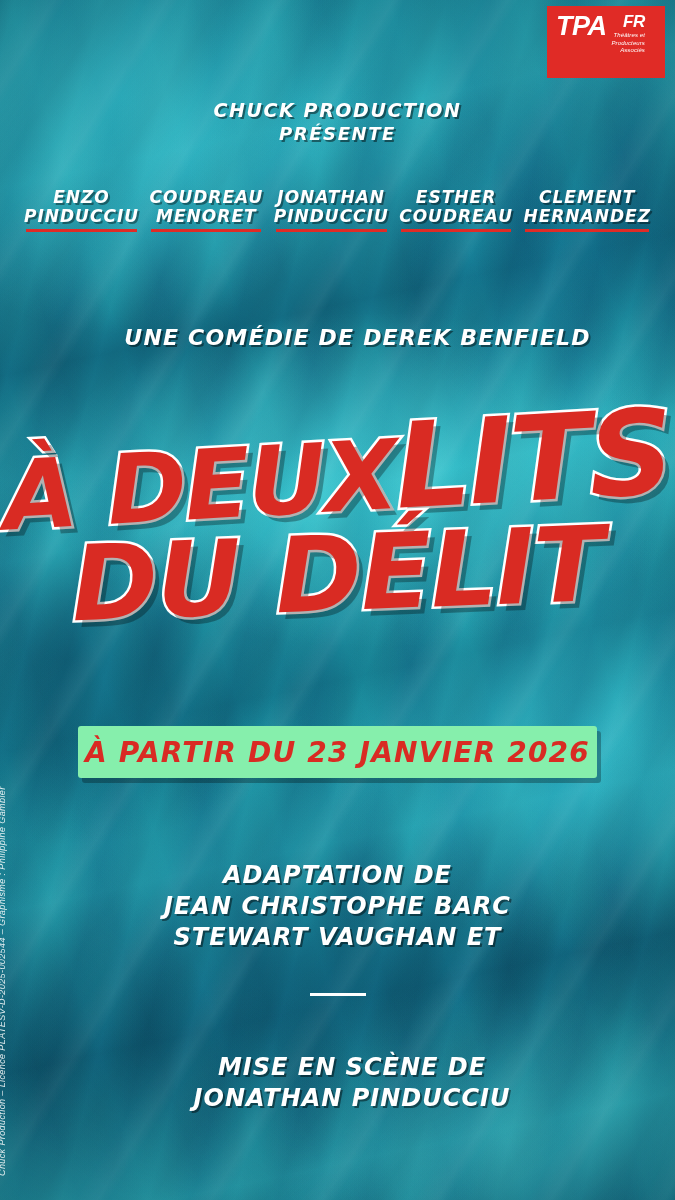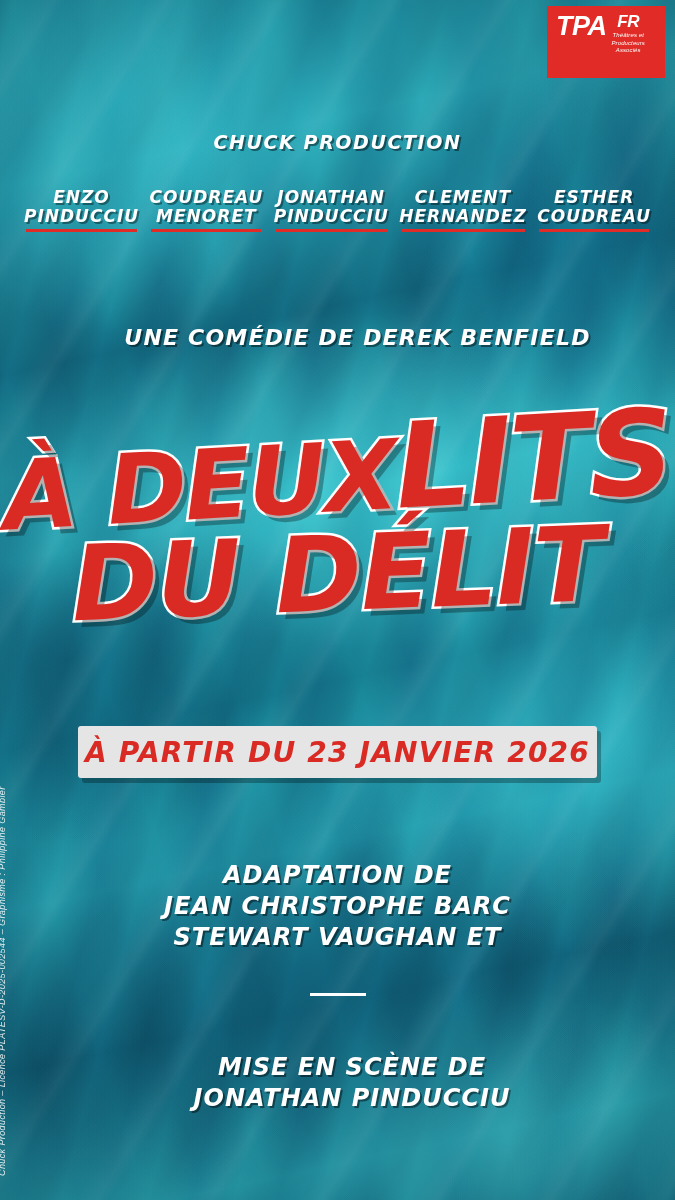--- a/index.html
+++ b/index.html
@@ -89,21 +89,21 @@
     gap: 5px;
   }
   .logo-tpa {
     color: #ffffff;
     font-weight: 800;
     font-size: 27px;
     line-height: 26px;
     letter-spacing: -0.5px;
     font-family: "Liberation Sans", sans-serif;
   }
-  .logo-right { text-align: center; padding-top: 1px; }
+  .logo-right { text-align: right; padding-top: 1px; }
   .logo-fr {
     color: #ffffff;
     font-weight: 800;
     font-size: 17px;
     line-height: 15px;
     letter-spacing: -0.3px;
     font-family: "Liberation Sans", sans-serif;
   }
   .logo-sub {
     color: #ffffff;
@@ -136,21 +136,20 @@
   .producer {
     position: absolute;
     top: 98px;
     left: 0; right: 0;
     color: #ffffff;
     font-weight: 700;
     font-size: 19px;
     letter-spacing: 1.6px;
     line-height: 24px;
     font-family: "DejaVu Sans", sans-serif;
-    margin-top: 32px;
   }
   .producer .l2 { font-size: 18px; letter-spacing: 1.6px; }
 
   
   .cast {
     position: absolute;
     top: 188px;
     left: 24px; right: 24px;
     display: flex;
     justify-content: space-between;
@@ -219,21 +218,21 @@
     margin-top: -6px;
   }
 
   
   .date-banner {
     position: absolute;
     top: 726px;
     left: 78px;
     right: 78px;
     height: 52px;
-    background: #e5e5e5;
+    background: #86efac;
     border-radius: 3px;
     box-shadow: 4px 5px 0 rgba(0,0,0,0.28);
     display: flex;
     align-items: center;
     justify-content: center;
   }
   .date-text {
     color: #d92b23;
     font-weight: 800;
     font-size: 28px;
@@ -293,42 +292,43 @@
         <div class="logo-sub">
           <span>Théâtres  et</span>
           <span>Producteurs</span>
           <span>Associés</span>
         </div>
       </div>
     </div>
 
     <div class="producer shadowtext">
       <div class="l1">CHUCK PRODUCTION</div>
+      <div class="l2">PRÉSENTE</div>
     </div>
 
     <div class="cast">
       <div class="cast-item">
         <span class="first">ENZO</span>
         <span class="last">PINDUCCIU</span>
       </div>
       <div class="cast-item">
         <span class="first">COUDREAU</span>
         <span class="last">MENORET</span>
       </div>
       <div class="cast-item">
         <span class="first">JONATHAN</span>
         <span class="last">PINDUCCIU</span>
       </div>
       <div class="cast-item">
+        <span class="first">ESTHER</span>
+        <span class="last">COUDREAU</span>
+      </div>
+      <div class="cast-item">
         <span class="first">CLEMENT</span>
         <span class="last">HERNANDEZ</span>
-      </div>
-      <div class="cast-item">
-        <span class="first">ESTHER</span>
-        <span class="last">COUDREAU</span>
       </div>
     </div>
 
     <div class="author shadowtext">UNE COMÉDIE DE DEREK BENFIELD</div>
 
     <div class="title-wrap">
       <div class="title-line title-l1">
         <span>À DEUX</span><span class="big">LITS</span>
       </div>
       <div class="title-line title-l2">DU DÉLIT</div>

